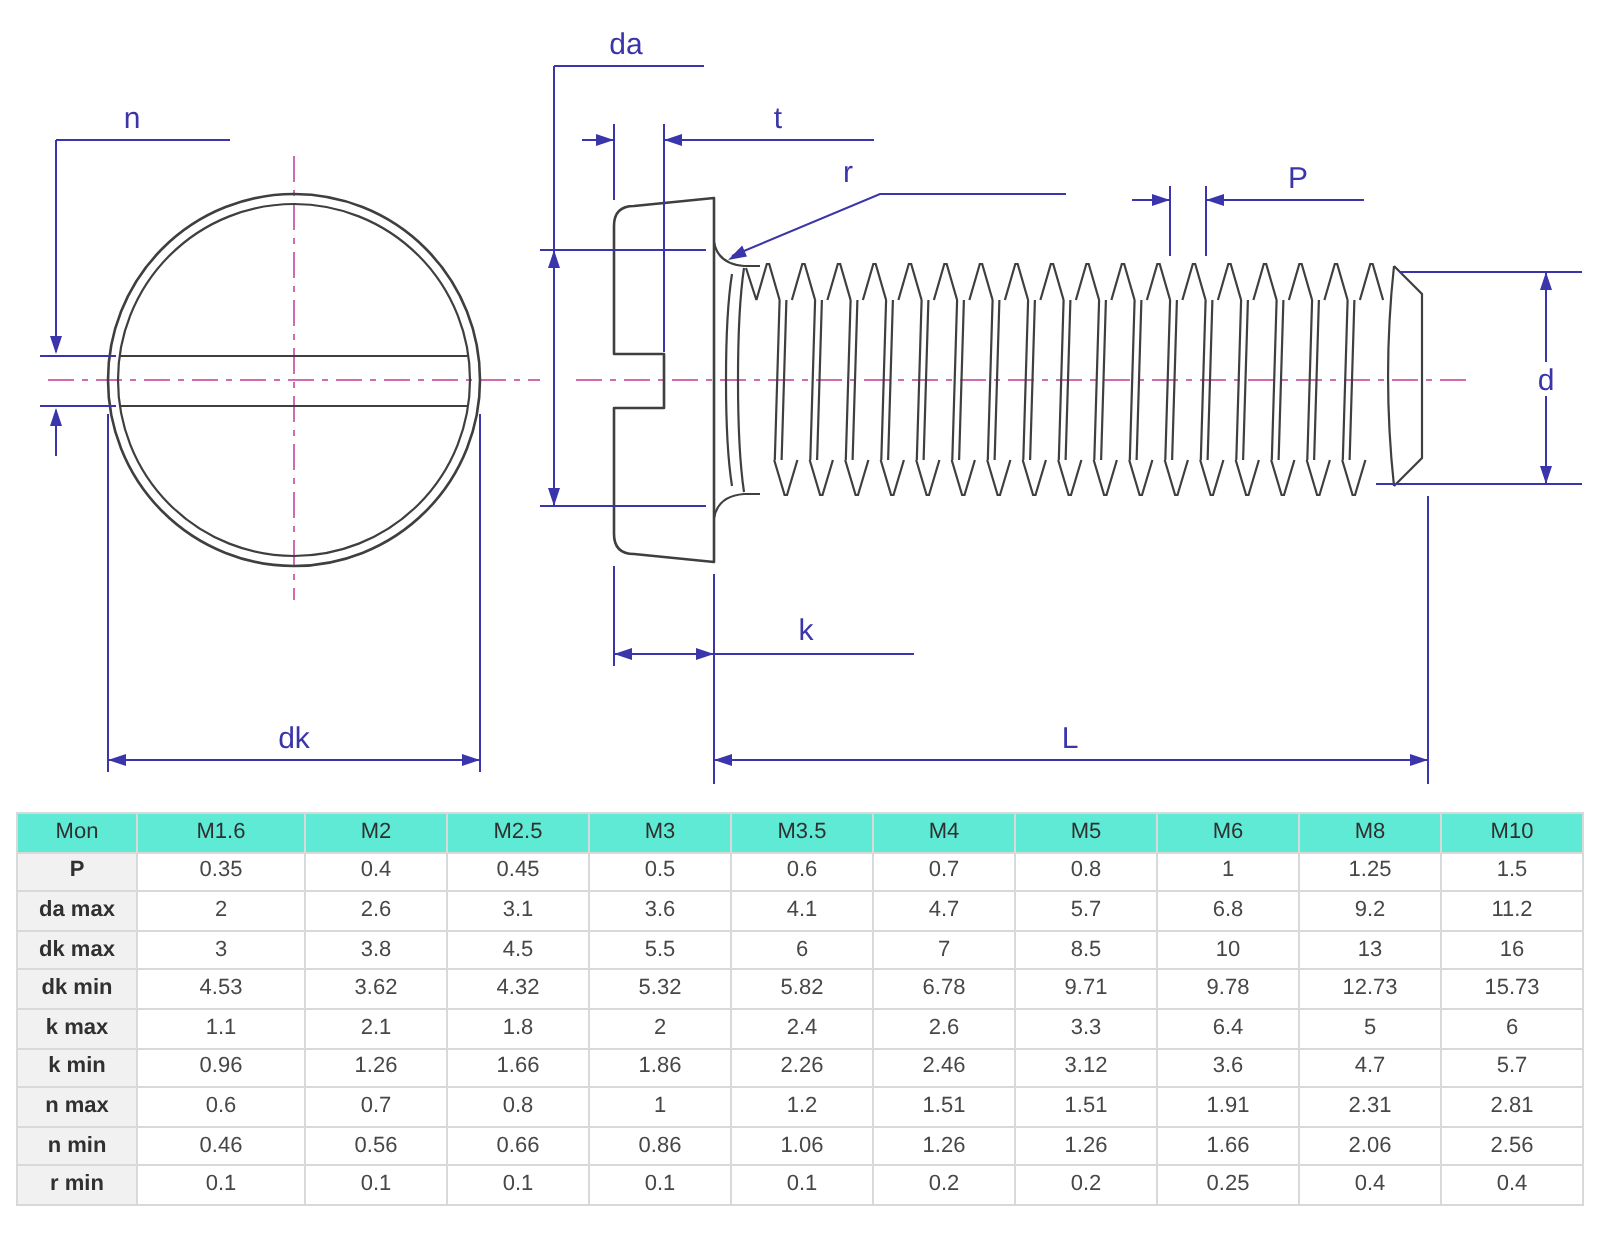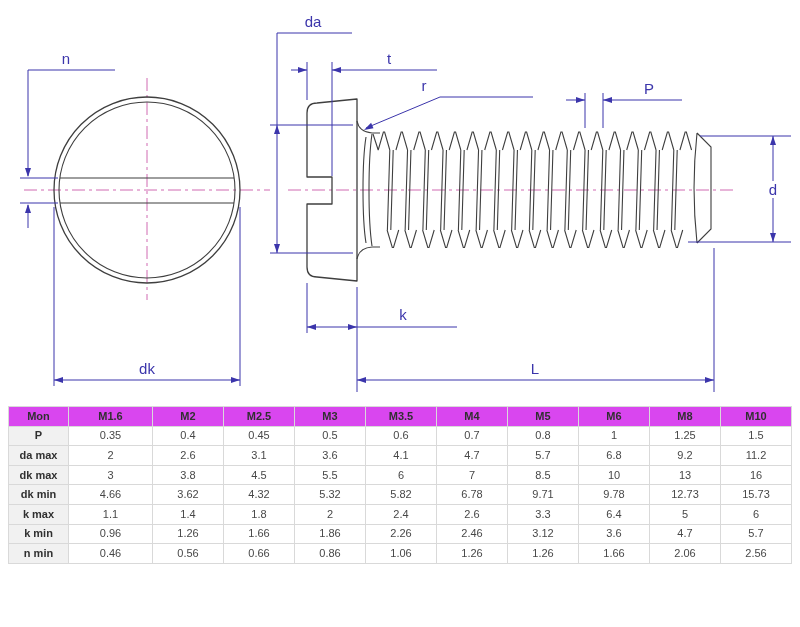--- a/index.html
+++ b/index.html
@@ -9,21 +9,21 @@
   .ol{stroke:var(--line);stroke-width:1.3;fill:none;stroke-linejoin:round;stroke-linecap:round;}
   .ol2{stroke:var(--line);stroke-width:1.1;fill:none;}
   .dl{stroke:var(--dim);stroke-width:1;fill:none;}
   .darr{fill:var(--dim);stroke:none;}
   .cl{stroke:var(--center);stroke-width:1;fill:none;stroke-dasharray:13 4 3 4;}
   .dimtext{fill:var(--dim);font-family:"Liberation Sans",sans-serif;font-size:15px;}
   
   #spec-table-wrap{position:absolute;left:8px;top:406px;width:784px;}
   table{border-collapse:collapse;table-layout:fixed;width:784px;font-family:"Liberation Sans",sans-serif;}
   th,td{border:1px solid #d9d9d9;text-align:center;vertical-align:middle;height:18.6px;padding:0;font-size:11px;line-height:1;}
-  thead th{background:#d946ef;color:#303030;font-weight:bold;}
+  thead th{background:#5eead4;color:#303030;font-weight:normal;}
   td.rowlabel{background:#f1f1f1;color:#303030;font-weight:bold;}
   td.val{background:#ffffff;color:#474747;font-weight:normal;}
   col.c-label{width:60px;} col.c-first{width:84px;}
 </style>
 </head>
 <body>
 
 <svg id="drawing" width="800" height="405" viewBox="0 0 800 405" xmlns="http://www.w3.org/2000/svg">
 
   <g>
@@ -203,35 +203,35 @@
           <td class="val">5.5</td>
           <td class="val">6</td>
           <td class="val">7</td>
           <td class="val">8.5</td>
           <td class="val">10</td>
           <td class="val">13</td>
           <td class="val">16</td>
         </tr>
         <tr>
           <td class="rowlabel">dk min</td>
-          <td class="val">4.66</td>
+          <td class="val">4.53</td>
           <td class="val">3.62</td>
           <td class="val">4.32</td>
           <td class="val">5.32</td>
           <td class="val">5.82</td>
           <td class="val">6.78</td>
           <td class="val">9.71</td>
           <td class="val">9.78</td>
           <td class="val">12.73</td>
           <td class="val">15.73</td>
         </tr>
         <tr>
           <td class="rowlabel">k max</td>
           <td class="val">1.1</td>
-          <td class="val">1.4</td>
+          <td class="val">2.1</td>
           <td class="val">1.8</td>
           <td class="val">2</td>
           <td class="val">2.4</td>
           <td class="val">2.6</td>
           <td class="val">3.3</td>
           <td class="val">6.4</td>
           <td class="val">5</td>
           <td class="val">6</td>
         </tr>
         <tr>
@@ -241,27 +241,53 @@
           <td class="val">1.66</td>
           <td class="val">1.86</td>
           <td class="val">2.26</td>
           <td class="val">2.46</td>
           <td class="val">3.12</td>
           <td class="val">3.6</td>
           <td class="val">4.7</td>
           <td class="val">5.7</td>
         </tr>
         <tr>
+          <td class="rowlabel">n max</td>
+          <td class="val">0.6</td>
+          <td class="val">0.7</td>
+          <td class="val">0.8</td>
+          <td class="val">1</td>
+          <td class="val">1.2</td>
+          <td class="val">1.51</td>
+          <td class="val">1.51</td>
+          <td class="val">1.91</td>
+          <td class="val">2.31</td>
+          <td class="val">2.81</td>
+        </tr>
+        <tr>
           <td class="rowlabel">n min</td>
           <td class="val">0.46</td>
           <td class="val">0.56</td>
           <td class="val">0.66</td>
           <td class="val">0.86</td>
           <td class="val">1.06</td>
           <td class="val">1.26</td>
           <td class="val">1.26</td>
           <td class="val">1.66</td>
           <td class="val">2.06</td>
           <td class="val">2.56</td>
         </tr>
+        <tr>
+          <td class="rowlabel">r min</td>
+          <td class="val">0.1</td>
+          <td class="val">0.1</td>
+          <td class="val">0.1</td>
+          <td class="val">0.1</td>
+          <td class="val">0.1</td>
+          <td class="val">0.2</td>
+          <td class="val">0.2</td>
+          <td class="val">0.25</td>
+          <td class="val">0.4</td>
+          <td class="val">0.4</td>
+        </tr>
       </tbody>
   </table>
 </div>
 
 </body></html>

